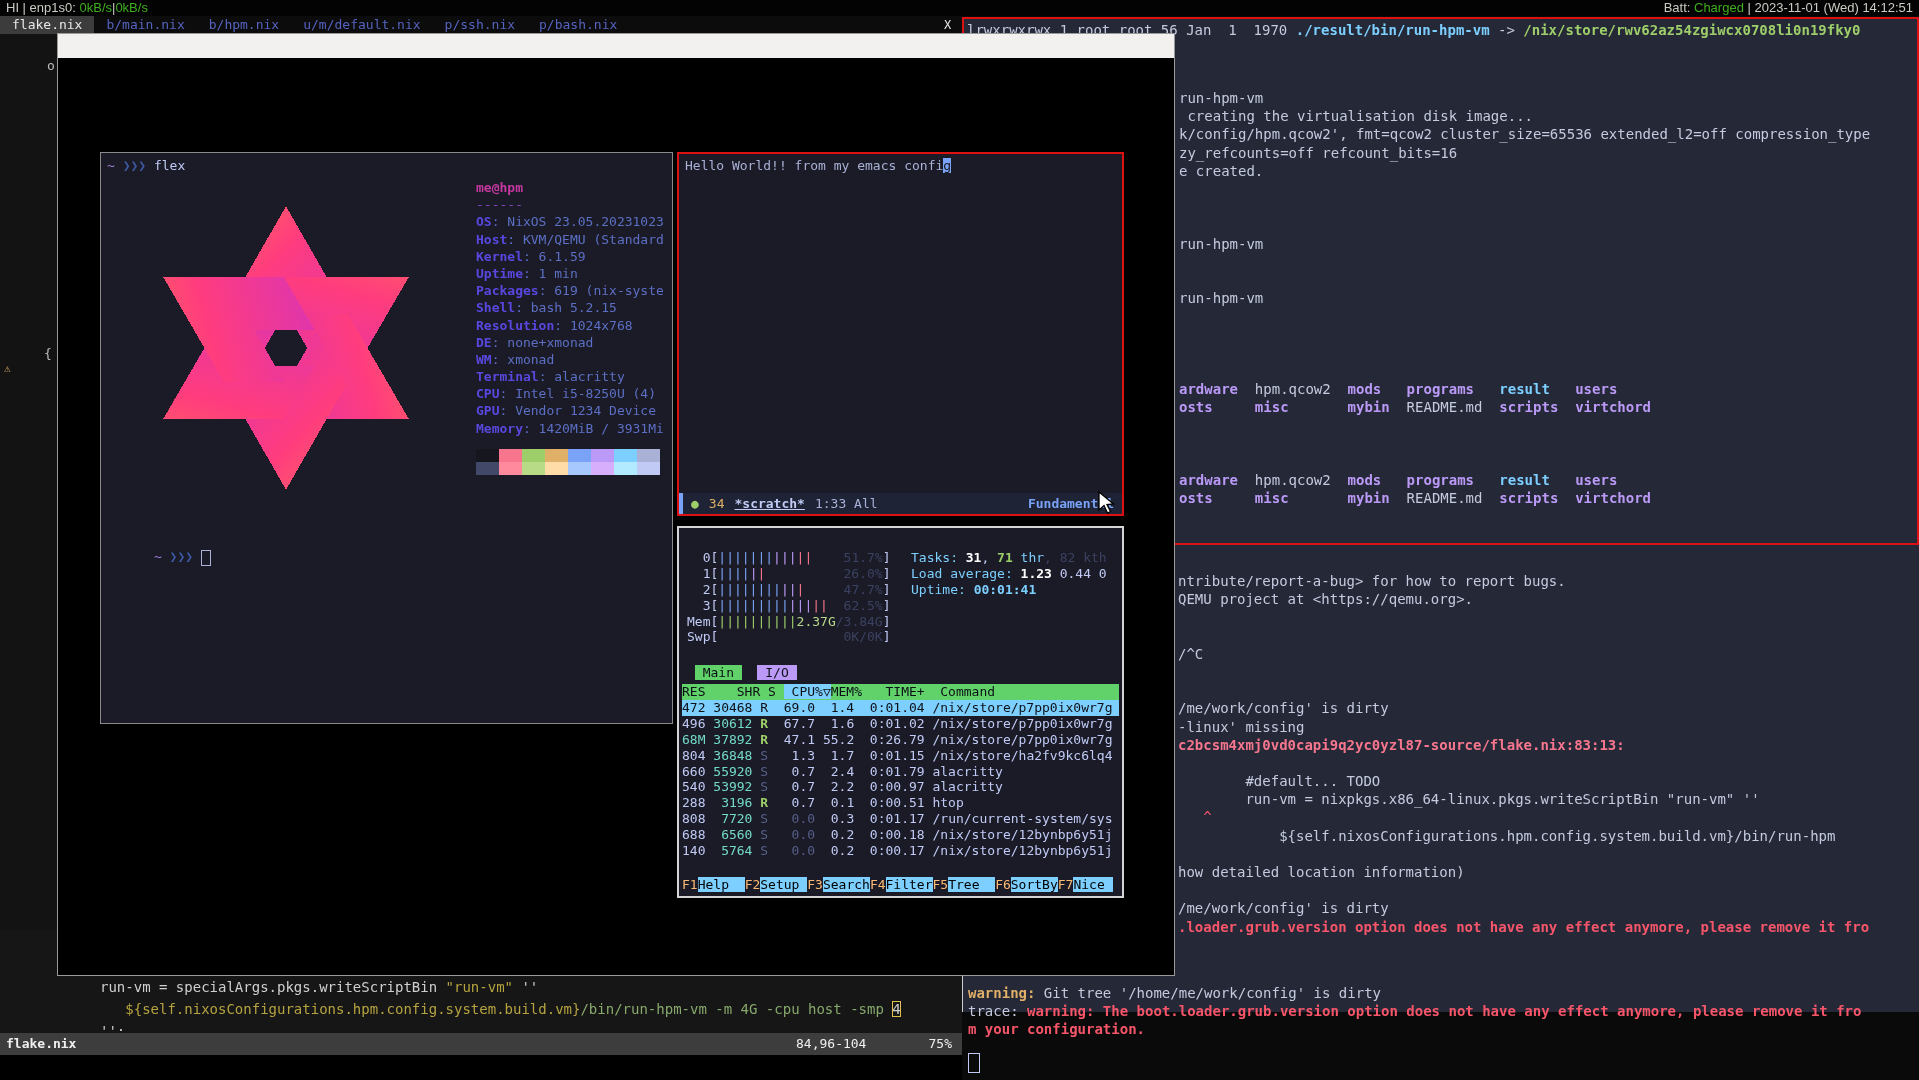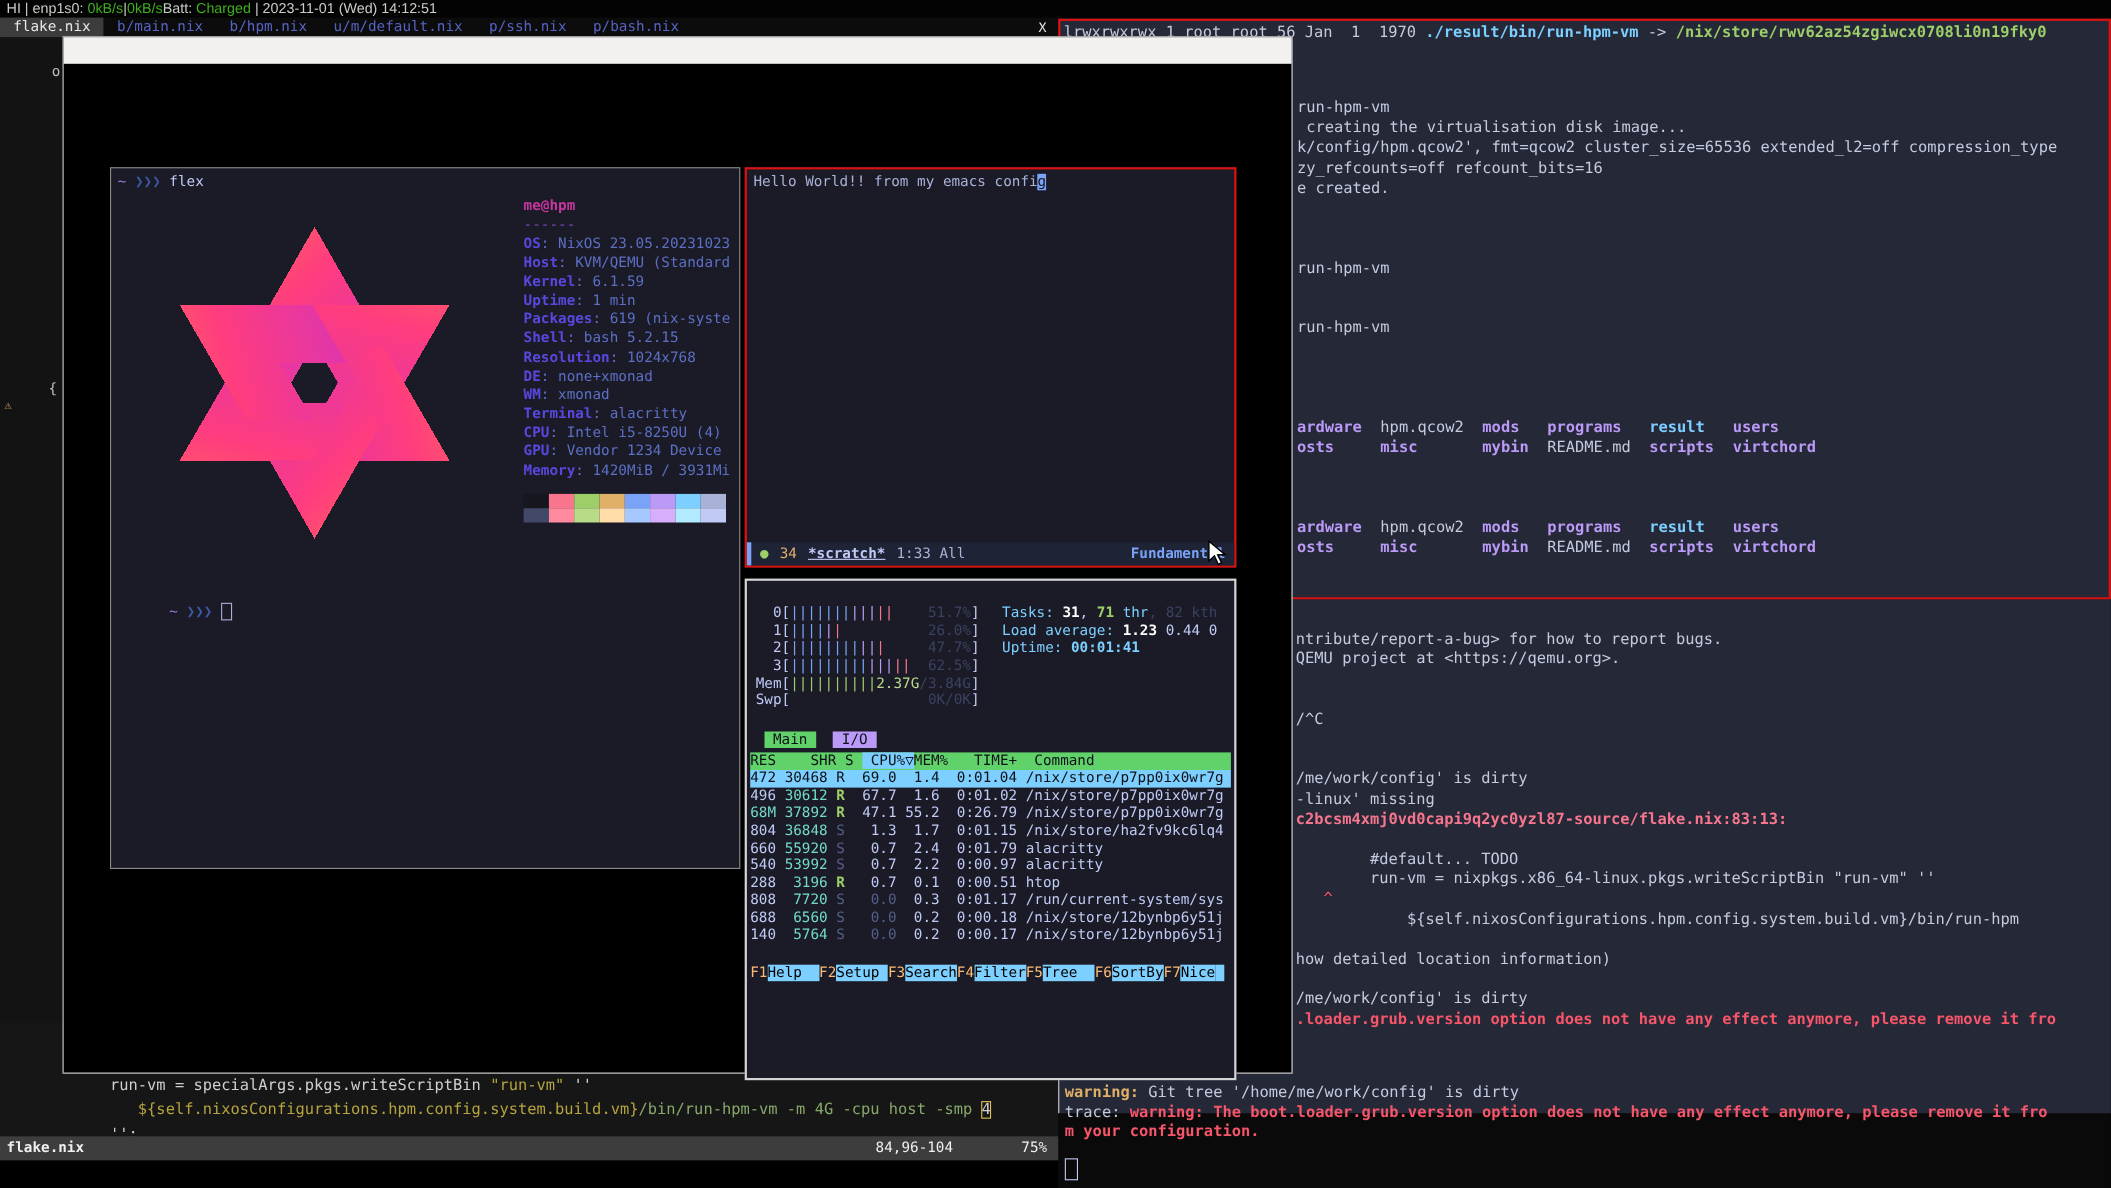--- a/index.html
+++ b/index.html
@@ -3,21 +3,21 @@
 <meta charset="utf-8">
 <style>
   html,body{margin:0;padding:0;background:#000;}
   #root{position:relative;width:1919px;height:1080px;overflow:hidden;background:#0a0a0a;
         font-family:"DejaVu Sans Mono",monospace;}
   .abs{position:absolute;}
   .pre{white-space:pre;}
   
   #topbar{left:0;top:0;width:1919px;height:16px;background:#030303;color:#c9cdc4;
           font-family:"Liberation Sans",sans-serif;font-size:13px;line-height:16px;
-          display:flex;justify-content:flex-start;padding:0 6px;box-sizing:border-box;}
+          display:flex;justify-content:space-between;padding:0 6px;box-sizing:border-box;}
   .grn{color:#3fae1f;}
   
   #tabbar{left:0;top:16px;width:962px;height:18px;background:#0c0c0c;display:flex;align-items:stretch;
           font-size:13px;line-height:18px;color:#5663c2;}
   .tab{padding:0 12px;cursor:default;}
   .tab.active{background:#3c3c3c;color:#e8e8e8;}
   #tab-close{left:944px;top:18px;color:#e8e8e8;font-size:12px;}
   
   #left-strip{left:0;top:34px;width:57px;height:1046px;background:#131313;z-index:1;color:#bdbdbd;}
   #bottom-emacs{left:0;top:930px;width:962px;height:150px;background:#161616;z-index:2;
@@ -49,21 +49,21 @@
         border:1px solid #9a9a9a;z-index:10;}
   #qemu-menubar{left:58px;top:34px;width:1116px;height:24px;background:#f6f5f4;z-index:11;
         display:flex;gap:4px;align-items:center;font-family:"Liberation Sans",sans-serif;
         font-size:13px;color:#2e3436;padding-left:8px;box-sizing:border-box;}
   .menu-item{padding:2px 8px;}
   #qemu-screen{left:58px;top:58px;width:1116px;height:917px;background:#000;z-index:11;}
   
   #vm-statusbar{left:100px;top:130px;width:1070px;height:20px;background:#020202;color:#c9cdc4;
         font-family:"Liberation Sans",sans-serif;font-size:13px;line-height:20px;z-index:12;
         display:flex;justify-content:space-between;padding:0 4px;box-sizing:border-box;}
-  #vm-terminal{left:100px;top:152px;width:573px;height:638px;box-sizing:border-box;
+  #vm-terminal{left:100px;top:152px;width:573px;height:572px;box-sizing:border-box;
         border:1px solid #8a8a8a;background:var(--vmbg);z-index:12;font-size:13px;color:#c0caf5;}
   .vtl{height:17.2px;line-height:17.2px;white-space:pre;}
   .userb{color:#c637a0;font-weight:bold;}
   .nsep{color:#8047c0;}
   .nkey{color:#5948e0;font-weight:bold;}
   .nval{color:#5c6fc5;}
   .pblue{color:#3d59a1;font-weight:bold;}
   .hollowcur{display:inline-block;width:8px;height:14px;border:1px solid #a9b1d6;vertical-align:middle;}
   .pal-row{height:13px;display:flex;}
   .pal-row span{display:inline-block;width:23px;height:13px;}
@@ -73,21 +73,21 @@
   .bcur{background:#7aa2f7;color:#16161e;}
   #vm-emacs-modeline{position:absolute;left:0;bottom:0;width:100%;height:21px;background:#1e2436;
         border-left:4px solid #7aa2f7;box-sizing:border-box;display:flex;align-items:center;
         padding:0 8px;font-size:13px;}
   .mlcirc{color:#9ece6a;margin-right:10px;}
   .mlnum{color:#e0af68;margin-right:10px;}
   .mlbuf{color:#c0caf5;font-weight:bold;margin-right:10px;text-decoration:underline;}
   .mlpos{color:#a9b1d6;}
   .mlmode{margin-left:auto;color:#7aa2f7;font-weight:bold;}
   
-  #vm-htop{left:677px;top:526px;width:447px;height:456px;box-sizing:border-box;
+  #vm-htop{left:677px;top:526px;width:447px;height:372px;box-sizing:border-box;
         border:2px solid #d4d4d4;background:var(--vmbg);z-index:12;font-size:13px;color:#c0caf5;}
   .htl{height:15.9px;line-height:15.9px;white-space:pre;}
   .mblue{color:#7aa2f7;} .mviolet{color:#bb9af7;} .mred{color:#f7768e;}
   .mgreen{color:#9ece6a;} .grn2{color:#b9d98c;} .mdim{color:#3b4261;}
   .htabm{background:var(--hdrgreen);color:#0d1117;}
   .htabio{background:var(--tabviolet);color:#0d1117;}
   .hdr{background:var(--hdrgreen);color:#0d1117;}
   .hgt{color:#0d1117;}
   .hc{background:var(--selcyan);color:#0d1117;}
   .selrow{background:var(--selcyan);color:#0d1117;}

